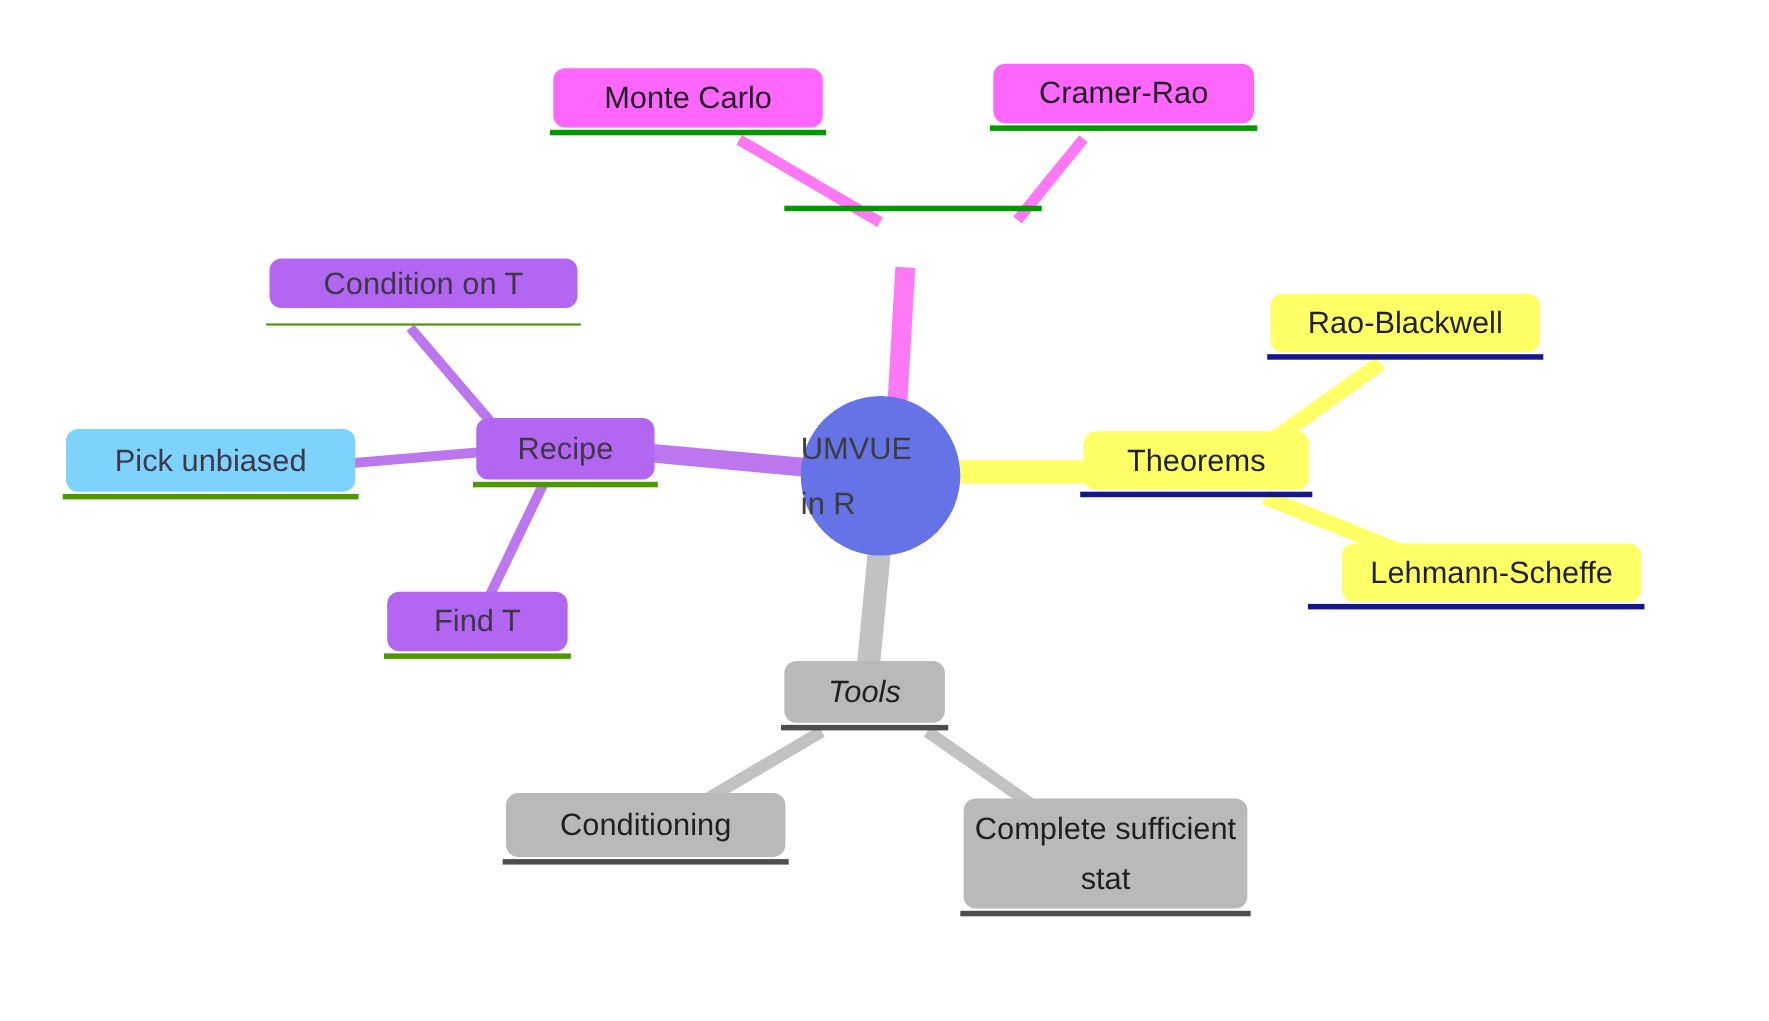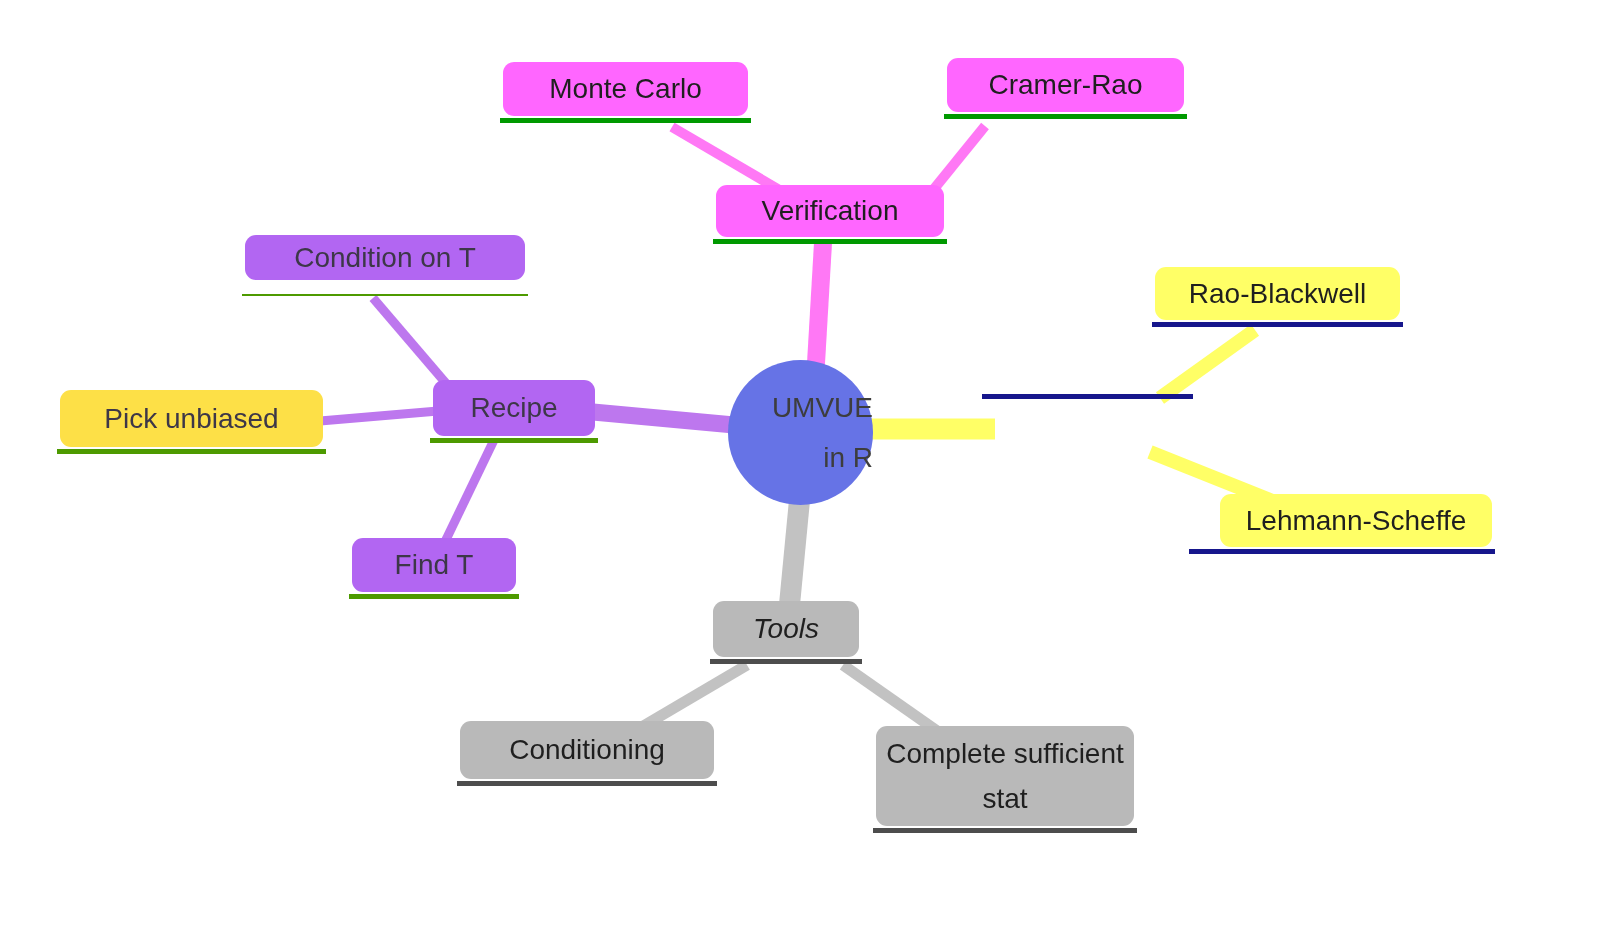--- a/index.html
+++ b/index.html
@@ -42,21 +42,21 @@
   .node-underline {
     height: 5px;
     margin: 2px -3px 0 -3px;
   }
   .center-node {
     position: absolute;
     z-index: 3;
     border-radius: 50%;
     display: flex;
     flex-direction: column;
-    align-items: flex-end;
+    align-items: flex-start;
     justify-content: center;
     font-size: 28px;
     line-height: 1.78;
   }
 </style>
 </head>
 <body>
 
 <div class="stage">
   <svg class="edge-layer" id="edge-layer" width="1608" height="928" viewBox="0 0 1608 928">
@@ -69,38 +69,38 @@
       <line x1="593" y1="412" x2="745" y2="426" stroke="#bd77ee" stroke-width="17"></line>
       <line x1="373" y1="298" x2="450" y2="388" stroke="#bd77ee" stroke-width="9"></line>
       <line x1="320" y1="421" x2="450" y2="410" stroke="#bd77ee" stroke-width="9"></line>
       <line x1="494" y1="440" x2="442" y2="548" stroke="#bd77ee" stroke-width="9"></line>
       <line x1="800" y1="495" x2="789" y2="610" stroke="#c2c2c2" stroke-width="21"></line>
       <line x1="747" y1="665" x2="640" y2="728" stroke="#c2c2c2" stroke-width="11"></line>
       <line x1="843" y1="665" x2="940" y2="733" stroke="#c2c2c2" stroke-width="11"></line>
     </svg>
   <div id="node-layer">
       <div class="node" style="left: 716px; top: 185px; width: 228px; height: 59px;">
-        <div class="node-box" style="background: rgb(255, 102, 255); color: rgb(31, 31, 31);">
-          <span>Verification</span>
-        </div>
         <div class="node-underline" style="background: rgb(0, 153, 0);"></div>
       </div>
       <div class="node" style="left: 503px; top: 62px; width: 245px; height: 61px;">
         <div class="node-box" style="background: rgb(255, 102, 255); color: rgb(31, 31, 31);">
           <span>Monte Carlo</span>
         </div>
         <div class="node-underline" style="background: rgb(0, 153, 0);"></div>
       </div>
-      <div class="node" style="left: 903px; top: 58px; width: 237px; height: 61px; margin-left: 44px;">
+      <div class="node" style="left: 903px; top: 58px; width: 237px; height: 61px;">
         <div class="node-box" style="background: rgb(255, 102, 255); color: rgb(31, 31, 31);">
           <span>Cramer-Rao</span>
         </div>
         <div class="node-underline" style="background: rgb(0, 153, 0);"></div>
       </div>
       <div class="node" style="left: 985px; top: 392px; width: 205px; height: 60px;">
+        <div class="node-box" style="background: rgb(255, 255, 102); color: rgb(31, 31, 31);">
+          <span>Theorems</span>
+        </div>
         <div class="node-underline" style="background: rgb(22, 22, 140);"></div>
       </div>
       <div class="node" style="left: 1155px; top: 267px; width: 245px; height: 60px;">
         <div class="node-box" style="background: rgb(255, 255, 102); color: rgb(31, 31, 31);">
           <span>Rao-Blackwell</span>
         </div>
         <div class="node-underline" style="background: rgb(22, 22, 140);"></div>
       </div>
       <div class="node" style="left: 1192px; top: 494px; width: 300px; height: 60px;">
         <div class="node-box" style="background: rgb(255, 255, 102); color: rgb(31, 31, 31); margin-left: 28px;">
@@ -114,21 +114,21 @@
         </div>
         <div class="node-underline" style="background: rgb(77, 154, 0);"></div>
       </div>
       <div class="node" style="left: 245px; top: 235px; width: 280px; height: 61px; gap: 12px;">
         <div class="node-box" style="background: rgb(178, 102, 242); color: rgb(61, 55, 72);">
           <span>Condition on T</span>
         </div>
         <div class="node-underline" style="background: rgb(77, 154, 0);"></div>
       </div>
       <div class="node" style="left: 60px; top: 390px; width: 263px; height: 64px;">
-        <div class="node-box" style="background: #fde047; color: rgb(61, 55, 72);">
+        <div class="node-box" style="background: #7dd3fc; color: rgb(61, 55, 72);">
           <span>Pick unbiased</span>
         </div>
         <div class="node-underline" style="background: rgb(77, 154, 0);"></div>
       </div>
       <div class="node" style="left: 352px; top: 538px; width: 164px; height: 61px;">
         <div class="node-box" style="background: rgb(178, 102, 242); color: rgb(61, 55, 72);">
           <span>Find T</span>
         </div>
         <div class="node-underline" style="background: rgb(77, 154, 0);"></div>
       </div>

